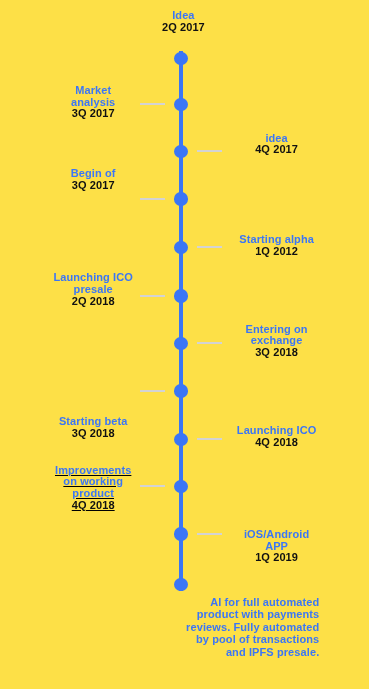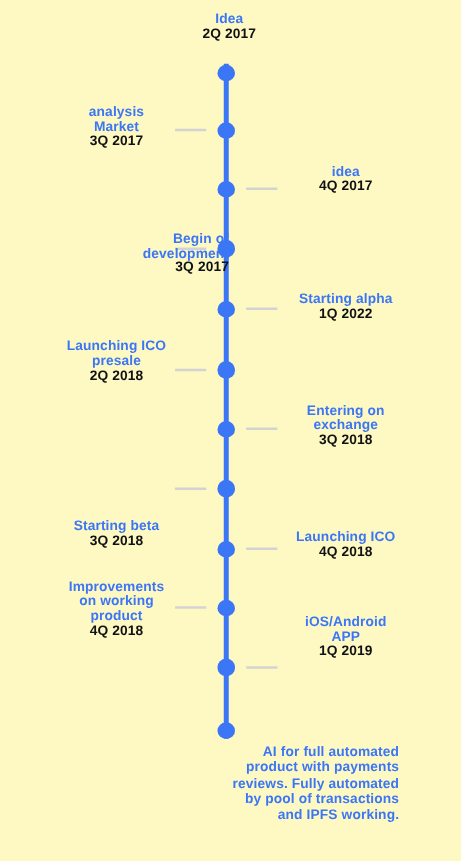--- a/index.html
+++ b/index.html
@@ -1,18 +1,18 @@
 <!DOCTYPE html>
 <html><head>
 <meta charset="utf-8">
 <title>Roadmap timeline</title>
 <style>
   html,body{margin:0;padding:0;background:#ffffff;}
   body{width:369px;height:689px;font-family:"Liberation Sans",sans-serif;}
-  .roadmap{position:relative;width:369px;height:689px;overflow:hidden;background:#fef9c3;}
+  .roadmap{position:relative;width:369px;height:689px;overflow:hidden;background:#fde047;}
 
   .axis{position:absolute;left:178.8px;top:51px;width:4.4px;height:540px;background:#3b76f6;}
 
   .dot{position:absolute;width:13.4px;height:13.4px;border-radius:50%;background:#3b76f6;left:174.3px;}
 
   .conn{position:absolute;height:2px;background:#d3d3d3;width:25.4px;}
   .conn.l{left:140px;}
   .conn.r{left:196.8px;}
 
   .block{position:absolute;font-size:11px;font-weight:bold;line-height:11.7px;
@@ -55,39 +55,38 @@
   <div class="conn l" style="top:197.7px;"></div>
   <div class="conn r" style="top:246.2px;"></div>
   <div class="conn l" style="top:294.8px;"></div>
   <div class="conn r" style="top:342.2px;"></div>
   <div class="conn l" style="top:389.8px;"></div>
   <div class="conn r" style="top:438.0px;"></div>
   <div class="conn l" style="top:485.2px;"></div>
   <div class="conn r" style="top:532.7px;"></div>
 
   <div class="block l" style="top:85.01px;">
+    <div class="t">Market</div>
     <div class="t">analysis</div>
-    <div class="t">Market</div>
     <div class="d">3Q 2017</div>
   </div>
 
   <div class="block r" style="top:132.61px;">
     <div class="t">idea</div>
     <div class="d">4Q 2017</div>
   </div>
 
-  <div class="block l" style="top:186px;text-align:right;">
+  <div class="block l" style="top:168px;">
     <div class="t">Begin of</div>
-    <div class="t">development</div>
     <div class="d">3Q 2017</div>
   </div>
 
   <div class="block r" style="top:233.91px;">
     <div class="t">Starting alpha</div>
-    <div class="d">1Q 2022</div>
+    <div class="d">1Q 2012</div>
   </div>
 
   <div class="block l" style="top:272.31px;">
     <div class="t">Launching ICO</div>
     <div class="t">presale</div>
     <div class="d">2Q 2018</div>
   </div>
 
   <div class="block r" style="top:323.71px;">
     <div class="t">Entering on</div>
@@ -98,34 +97,34 @@
   <div class="block l" style="top:376.81px;margin-top:39px;">
     <div class="t">Starting beta</div>
     <div class="d">3Q 2018</div>
   </div>
 
   <div class="block r" style="top:425.31px;">
     <div class="t">Launching ICO</div>
     <div class="d">4Q 2018</div>
   </div>
 
-  <div class="block l" style="top:464.51px;">
+  <div class="block l" style="top:464.51px;text-decoration:underline;">
     <div class="t">Improvements</div>
     <div class="t">on working</div>
     <div class="t">product</div>
     <div class="d">4Q 2018</div>
   </div>
 
-  <div class="block r" style="top:493px;">
+  <div class="block r" style="top:529px;">
     <div class="t">iOS/Android</div>
     <div class="t">APP</div>
     <div class="d">1Q 2019</div>
   </div>
 
   <div class="block foot" style="top:595.66px;text-align:right;">
     <div class="t">AI for full automated</div>
     <div class="t">product with payments</div>
     <div class="t">reviews. Fully automated</div>
     <div class="t">by pool of transactions</div>
-    <div class="t">and IPFS working.</div>
+    <div class="t">and IPFS presale.</div>
   </div>
 
 </div>
 
 </body></html>

